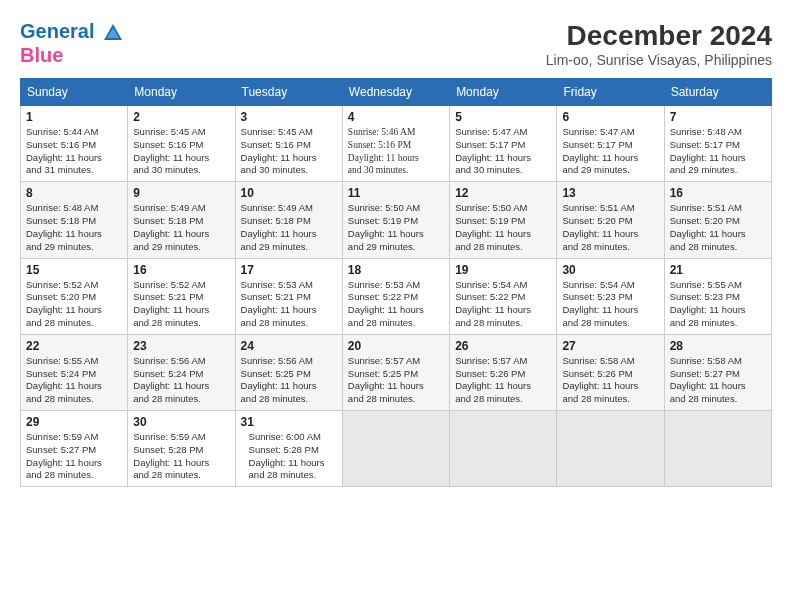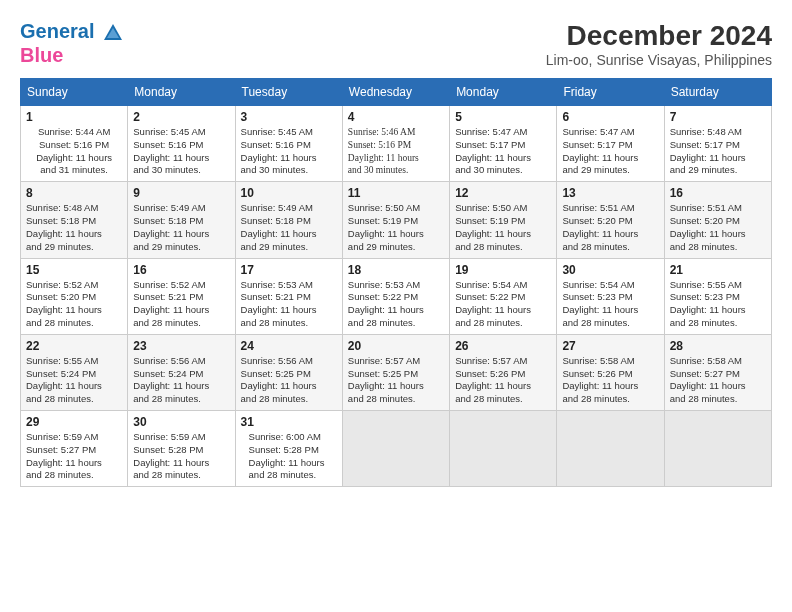--- a/index.html
+++ b/index.html
@@ -108,21 +108,21 @@
         <th>Wednesday</th>
         <th>Monday</th>
         <th>Friday</th>
         <th>Saturday</th>
       </tr>
   </thead>
   <tbody id="calendar-body">
   <tr>
         <td>
           <span class="day-num">1</span>
-          <div class="day-info" style="white-space: pre-line; text-align: center;">Sunrise: 5:44 AM
+          <div class="day-info" style="white-space: pre-line;">Sunrise: 5:44 AM
 Sunset: 5:16 PM
 Daylight: 11 hours
 and 31 minutes.</div>
         </td>
         <td>
           <span class="day-num">2</span>
           <div class="day-info" style="white-space: pre-line;">Sunrise: 5:45 AM
 Sunset: 5:16 PM
 Daylight: 11 hours
 and 30 minutes.</div>

